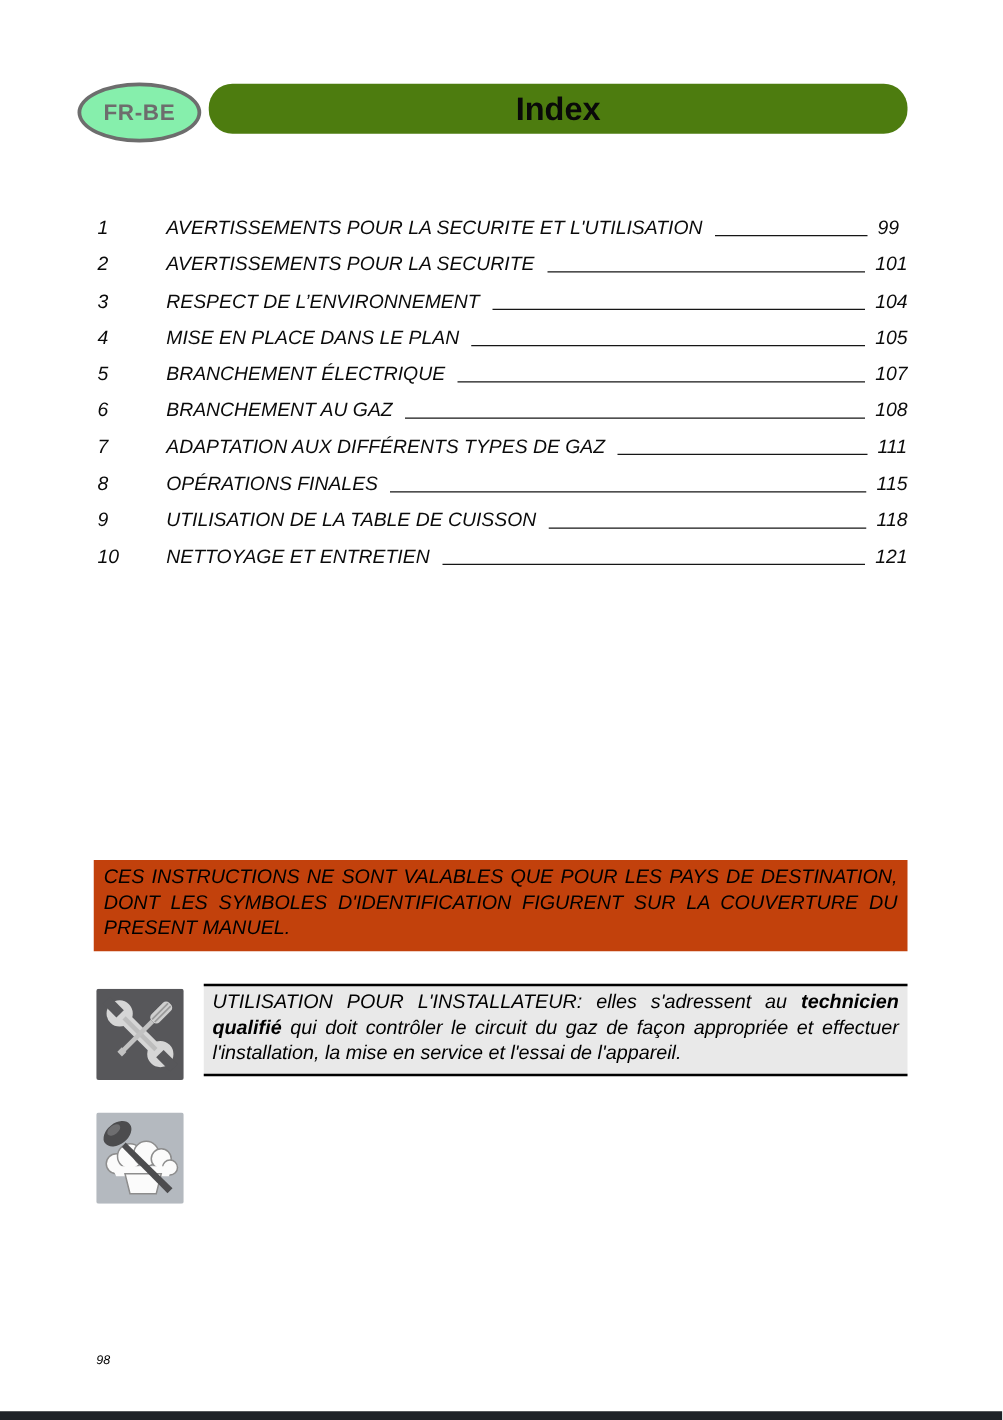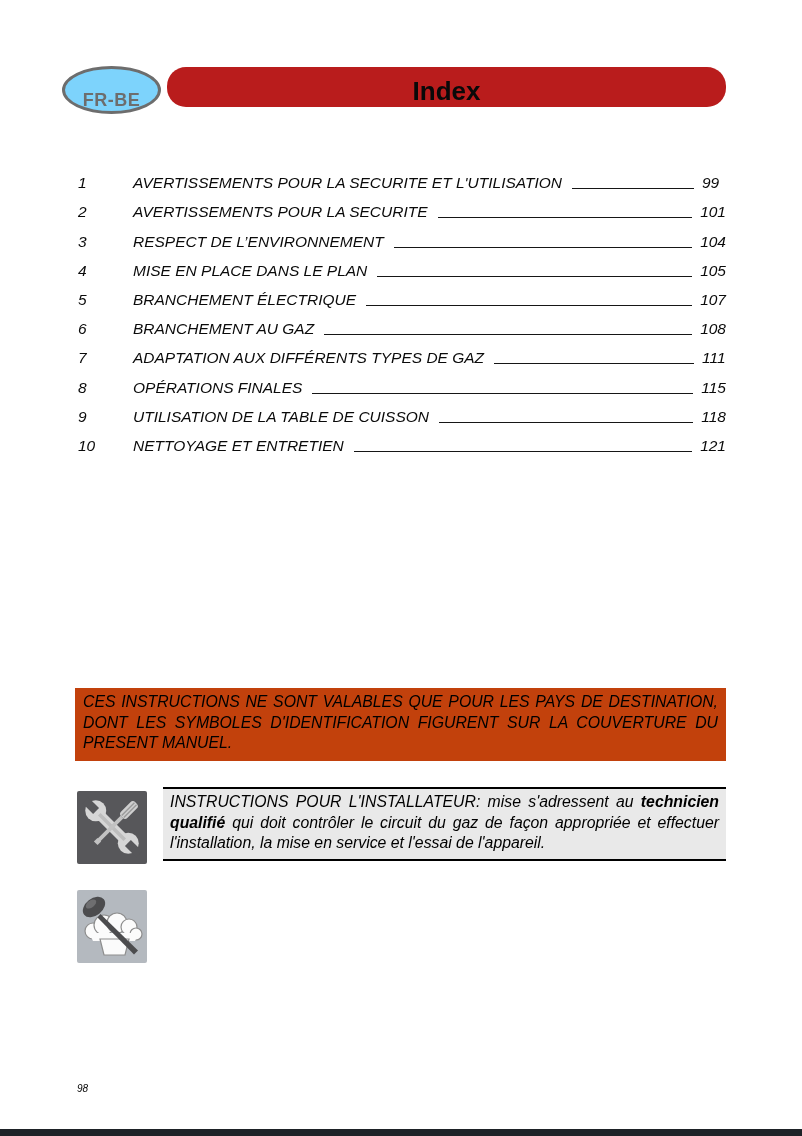--- a/index.html
+++ b/index.html
@@ -5,27 +5,27 @@
   html, body { margin:0; padding:0; background:#ffffff; }
   .page {
     position:relative; width:802px; height:1136px; background:#ffffff;
     font-family:"Liberation Sans", sans-serif; color:#000; overflow:hidden;
   }
 
   
   .lang-badge {
     position:absolute; left:62px; top:66px; width:93px; height:42px;
     border:3px solid #6d6d6d; border-radius:50%;
-    display:flex; align-items:flex-end; justify-content:center;
+    display:flex; align-items:center; justify-content:center;
     font-weight:bold; font-size:18px; color:#6d6d6d; letter-spacing:.5px;
-    background:#7dd3fc;
+    background:#86efac;
   }
   .title-bar {
     position:absolute; left:167px; top:67px; width:559px; height:40px;
-    background:#b91c1c; display:flex; align-items:flex-end; justify-content:center;border-radius:19px;
+    background:#4d7c0f; display:flex; align-items:center; justify-content:center;border-radius:19px;
   }
   .title-text { font-size:26px; font-weight:bold; color:#090909; }
 
   
   .toc { position:absolute; left:78px; top:163px; width:648px;
          font-style:italic; font-size:15.5px; color:#0a0a0a; }
   .toc-row { display:flex; align-items:flex-end; height:29.2px; }
   .toc-num { flex:0 0 55px; }
   .toc-title { white-space:nowrap; }
   .toc-leader { flex:1 1 auto; min-width:28px;
@@ -155,21 +155,21 @@
       <g transform="rotate(45 35 36)">
         <rect x="30.5" y="2" width="9" height="20" rx="3.5" fill="#cfcfcf"></rect>
         <rect x="33" y="3" width="1.4" height="18" fill="#9a9a9a"></rect>
         <rect x="36" y="3" width="1.4" height="18" fill="#9a9a9a"></rect>
         <rect x="33.1" y="22" width="3.8" height="34" fill="#c2c2c2"></rect>
         <rect x="32.4" y="54" width="5.2" height="5" fill="#c2c2c2"></rect>
       </g>
     </svg>
   </div>
   <div class="inst-text installer">
-    <span>INSTRUCTIONS POUR L'INSTALLATEUR: mise s'adressent au </span><span class="bold">technicien qualifié</span><span> qui doit contrôler le circuit du gaz de façon appropriée et effectuer l'installation, la mise en service et l'essai de l'appareil.</span>
+    <span>UTILISATION POUR L'INSTALLATEUR: elles s'adressent au </span><span class="bold">technicien qualifié</span><span> qui doit contrôler le circuit du gaz de façon appropriée et effectuer l'installation, la mise en service et l'essai de l'appareil.</span>
   </div>
 
   <div class="inst-icon user">
     <svg viewBox="0 0 70 73" xmlns="http://www.w3.org/2000/svg">
       <rect width="70" height="73" rx="2" fill="#b4b9bf"></rect>
 
       <g stroke="#8d8d8d" stroke-width="1.2" fill="#fbfbfb">
         <circle cx="16" cy="41" r="8"></circle>
         <circle cx="27" cy="35" r="10"></circle>
         <circle cx="40" cy="33" r="10"></circle>

